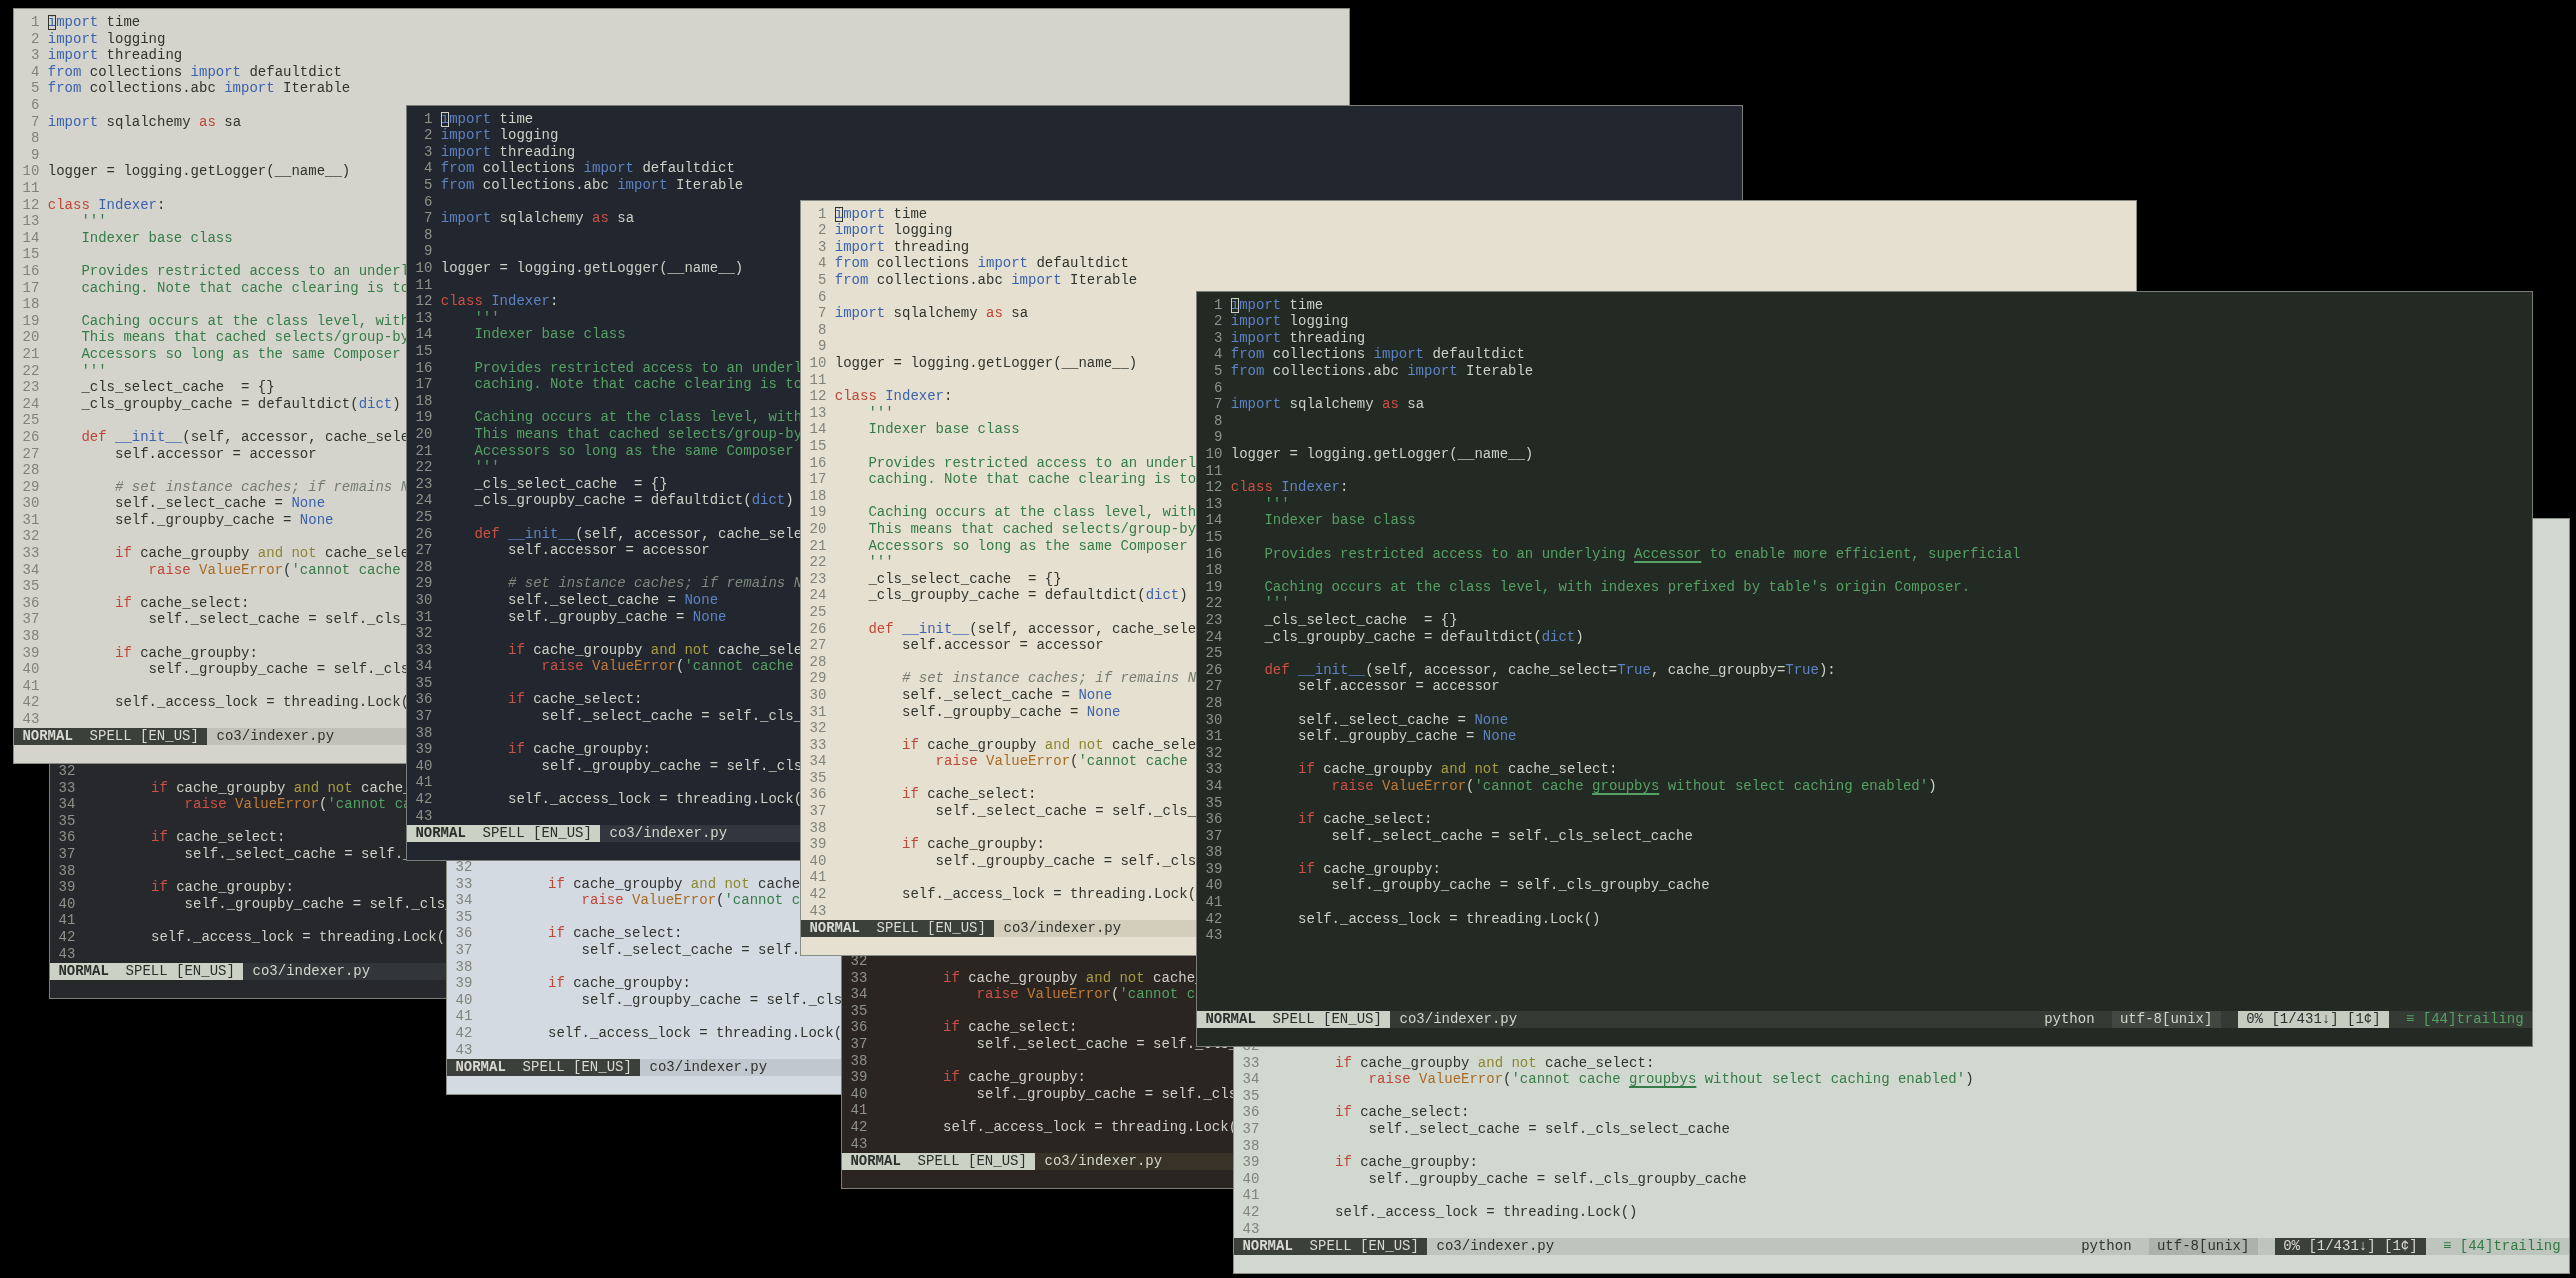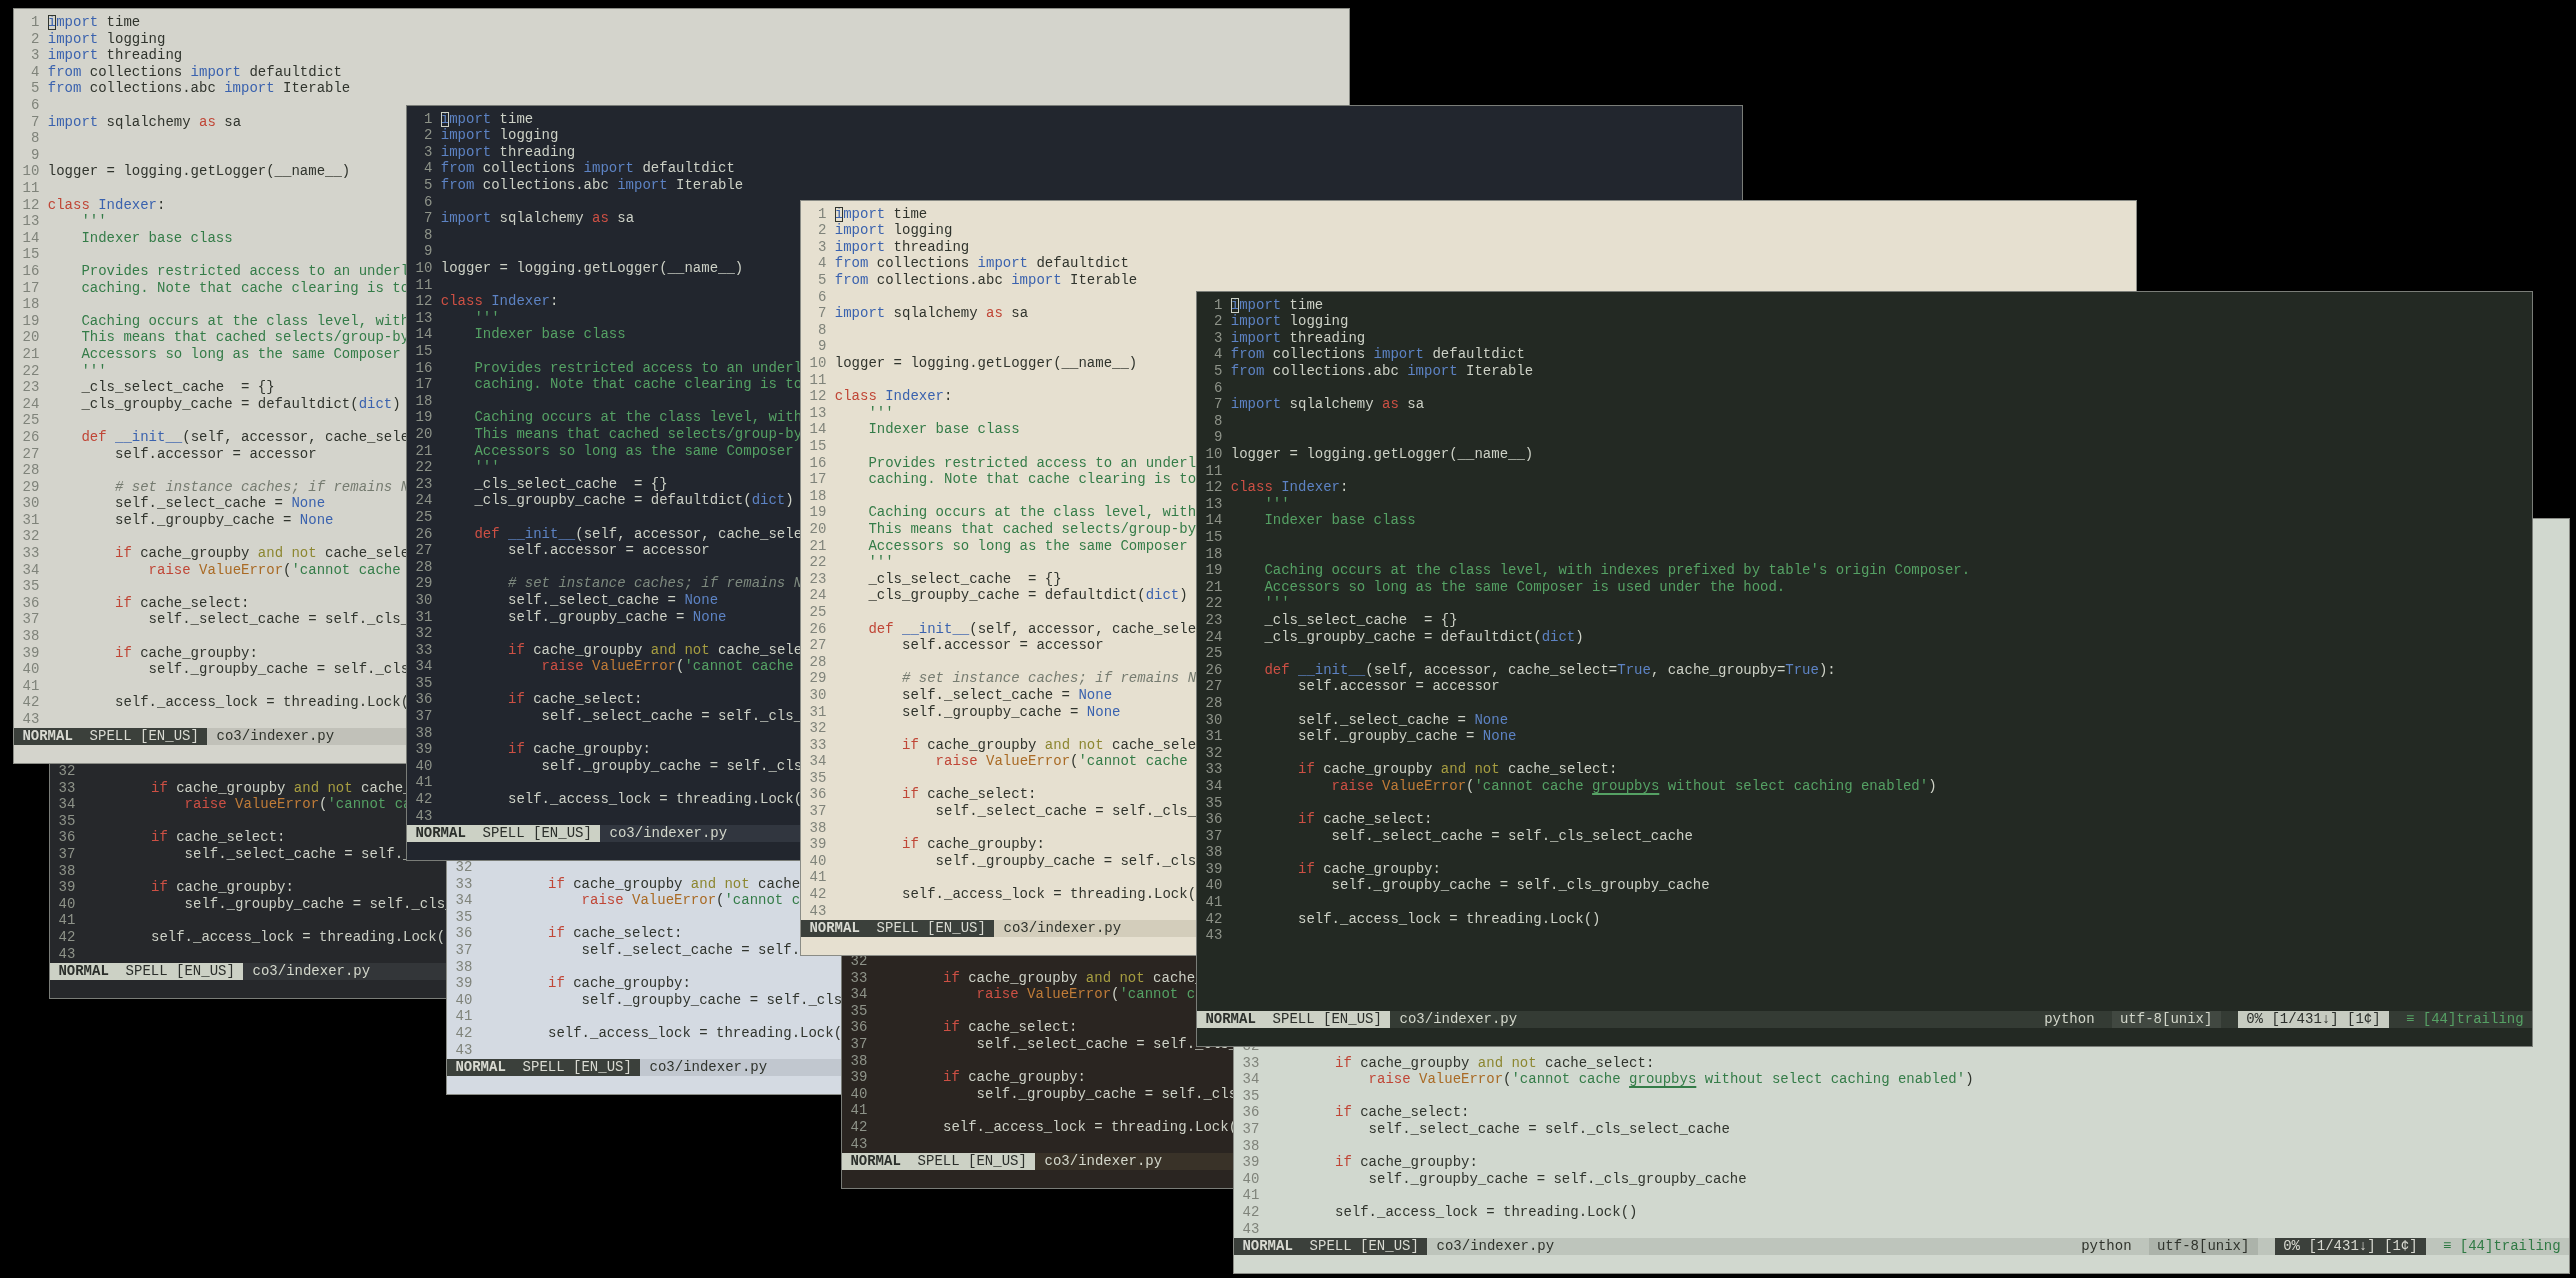--- a/index.html
+++ b/index.html
@@ -379,23 +379,23 @@
         <div class="line"><span class="ln" style="color: rgb(142, 147, 137);">6</span></div>
         <div class="line"><span class="ln" style="color: rgb(142, 147, 137);">7</span><span style="color: rgb(93, 131, 196);">import</span><span style="color: rgb(205, 209, 198);"> sqlalchemy </span><span style="color: rgb(205, 80, 68);">as</span><span style="color: rgb(205, 209, 198);"> sa</span></div>
         <div class="line"><span class="ln" style="color: rgb(142, 147, 137);">8</span></div>
         <div class="line"><span class="ln" style="color: rgb(142, 147, 137);">9</span></div>
         <div class="line"><span class="ln" style="color: rgb(142, 147, 137);">10</span><span style="color: rgb(205, 209, 198);">logger = logging.getLogger(__name__)</span></div>
         <div class="line"><span class="ln" style="color: rgb(142, 147, 137);">11</span></div>
         <div class="line"><span class="ln" style="color: rgb(142, 147, 137);">12</span><span style="color: rgb(205, 80, 68);">class</span><span style="color: rgb(205, 209, 198);"> </span><span style="color: rgb(93, 131, 196);">Indexer</span><span style="color: rgb(205, 209, 198);">:</span></div>
         <div class="line"><span class="ln" style="color: rgb(142, 147, 137);">13</span><span style="color: rgb(85, 161, 100);">    '''</span></div>
         <div class="line"><span class="ln" style="color: rgb(142, 147, 137);">14</span><span style="color: rgb(85, 161, 100);">    Indexer base class</span></div>
         <div class="line"><span class="ln" style="color: rgb(142, 147, 137);">15</span></div>
+        <div class="line"><span class="ln" style="color: rgb(142, 147, 137);">16</span><span style="color: rgb(85, 161, 100);">    Provides restricted access to an underlying </span><span class="sp" style="color: rgb(85, 161, 100); text-decoration-color: rgb(85, 161, 100);">Accessor</span><span style="color: rgb(85, 161, 100);"> to enable more efficient, superficial</span></div>
         <div class="line"><span class="ln" style="color: rgb(142, 147, 137);">18</span></div>
         <div class="line"><span class="ln" style="color: rgb(142, 147, 137);">19</span><span style="color: rgb(85, 161, 100);">    Caching occurs at the class level, with indexes prefixed by table's origin Composer.</span></div>
-        <div class="line"><span class="ln" style="color: rgb(142, 147, 137);">21</span><span style="color: rgb(85, 161, 100);">    Accessors so long as the same Composer is used under the hood.</span></div>
         <div class="line"><span class="ln" style="color: rgb(142, 147, 137);">22</span><span style="color: rgb(85, 161, 100);">    '''</span></div>
         <div class="line"><span class="ln" style="color: rgb(142, 147, 137);">23</span><span style="color: rgb(205, 209, 198);">    _cls_select_cache  = {}</span></div>
         <div class="line"><span class="ln" style="color: rgb(142, 147, 137);">24</span><span style="color: rgb(205, 209, 198);">    _cls_groupby_cache = defaultdict(</span><span style="color: rgb(93, 131, 196);">dict</span><span style="color: rgb(205, 209, 198);">)</span></div>
         <div class="line"><span class="ln" style="color: rgb(142, 147, 137);">25</span></div>
         <div class="line"><span class="ln" style="color: rgb(142, 147, 137);">26</span><span style="color: rgb(205, 209, 198);">    </span><span style="color: rgb(205, 80, 68);">def</span><span style="color: rgb(205, 209, 198);"> </span><span style="color: rgb(93, 131, 196);">__init__</span><span style="color: rgb(205, 209, 198);">(self, accessor, cache_select=</span><span style="color: rgb(93, 131, 196);">True</span><span style="color: rgb(205, 209, 198);">, cache_groupby=</span><span style="color: rgb(93, 131, 196);">True</span><span style="color: rgb(205, 209, 198);">):</span></div>
         <div class="line"><span class="ln" style="color: rgb(142, 147, 137);">27</span><span style="color: rgb(205, 209, 198);">        self.accessor = accessor</span></div>
         <div class="line"><span class="ln" style="color: rgb(142, 147, 137);">28</span></div>
         <div class="line"><span class="ln" style="color: rgb(142, 147, 137);">30</span><span style="color: rgb(205, 209, 198);">        self._select_cache = </span><span style="color: rgb(93, 131, 196);">None</span></div>
         <div class="line"><span class="ln" style="color: rgb(142, 147, 137);">31</span><span style="color: rgb(205, 209, 198);">        self._groupby_cache = </span><span style="color: rgb(93, 131, 196);">None</span></div>
         <div class="line"><span class="ln" style="color: rgb(142, 147, 137);">32</span></div>

